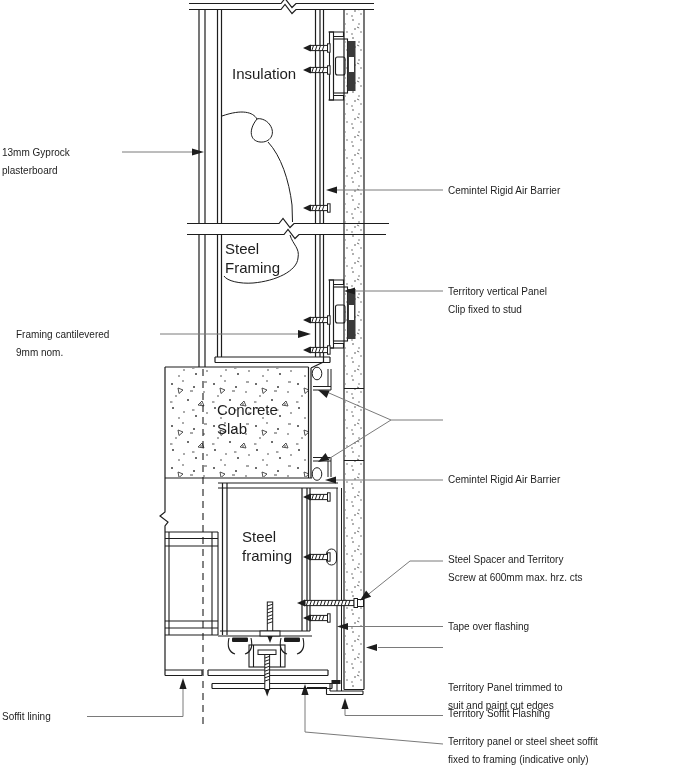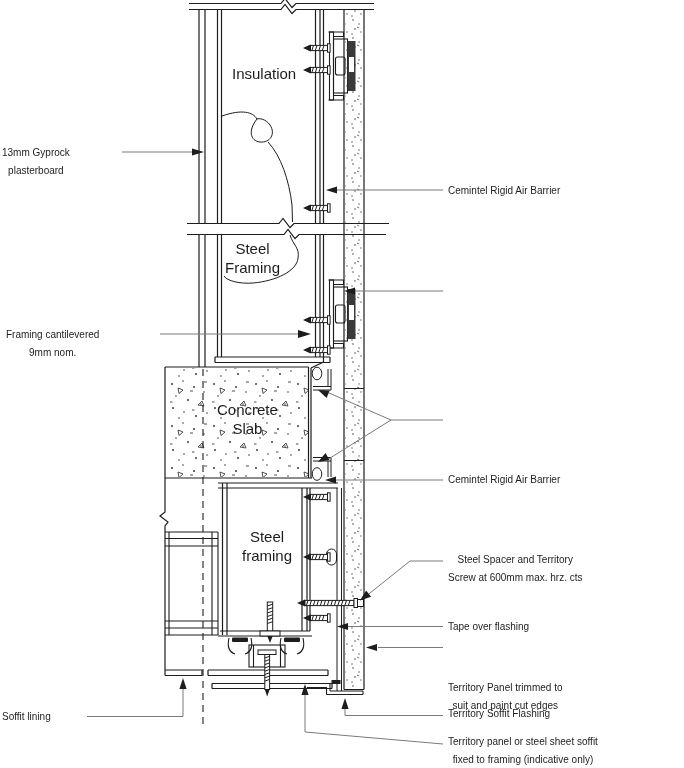--- a/index.html
+++ b/index.html
@@ -1,17 +1,17 @@
 <!DOCTYPE html>
 <html><head>
 <meta charset="utf-8">
 <style>
   html,body{margin:0;padding:0;background:#ffffff;}
   #stage{position:relative;width:624px;height:768px;background:#ffffff;overflow:hidden;
-         font-family:"Liberation Sans",sans-serif;color:#1d1d1d;text-align:center;}
+         font-family:"Liberation Sans",sans-serif;color:#1d1d1d;}
   #linework{position:absolute;left:0;top:0;}
   .lbl{position:absolute;white-space:pre-line;font-size:10px;line-height:18px;color:#1d1d1d;}
   .lbl.draw{font-size:15px;line-height:19px;}
 </style>
 </head>
 <body>
 
 <div id="stage">
 
 <svg id="linework" width="684" height="768" viewBox="0 0 684 768" fill="none" stroke-linecap="butt">
@@ -216,25 +216,27 @@
 <div class="lbl draw" style="left:232px;top:64px">Insulation</div>
 <div class="lbl draw" style="left:225px;top:239px">Steel
 Framing</div>
 <div class="lbl draw" style="left:217px;top:400px">Concrete
 Slab</div>
 <div class="lbl draw" style="left:242px;top:527px">Steel
 framing</div>
 
 <div class="lbl" style="left:2px;top:144px">13mm Gyprock
 plasterboard</div>
-<div class="lbl" style="left:6px;top:326px">Framing cantilevered
+<div class="lbl" style="left:16px;top:326px">Framing cantilevered
 9mm nom.</div>
 <div class="lbl" style="left:2px;top:708px">Soffit lining</div>
 
 <div class="lbl" style="left:448px;top:182px">Cemintel Rigid Air Barrier</div>
+<div class="lbl" style="left:448px;top:283px">Territory vertical Panel
+Clip fixed to stud</div>
 <div class="lbl" style="left:448px;top:471px">Cemintel Rigid Air Barrier</div>
 <div class="lbl" style="left:448px;top:551px">Steel Spacer and Territory
 Screw at 600mm max. hrz. cts</div>
 <div class="lbl" style="left:448px;top:618px">Tape over flashing</div>
 <div class="lbl" style="left:448px;top:679px">Territory Panel trimmed to
 suit and paint cut edges</div>
 <div class="lbl" style="left:448px;top:705px">Territory Soffit Flashing</div>
 <div class="lbl" style="left:448px;top:733px">Territory panel or steel sheet soffit
 fixed to framing (indicative only)</div>
 

